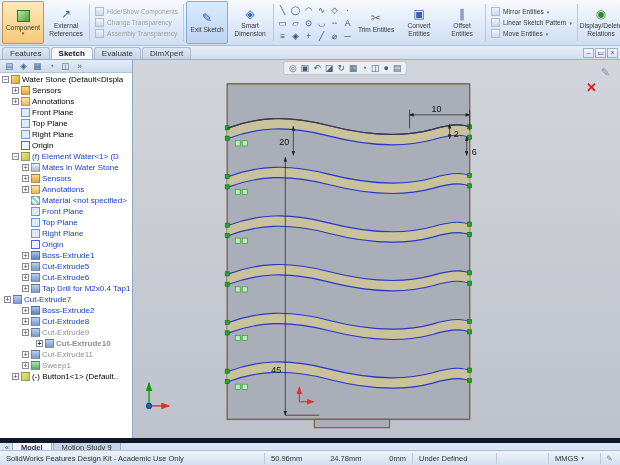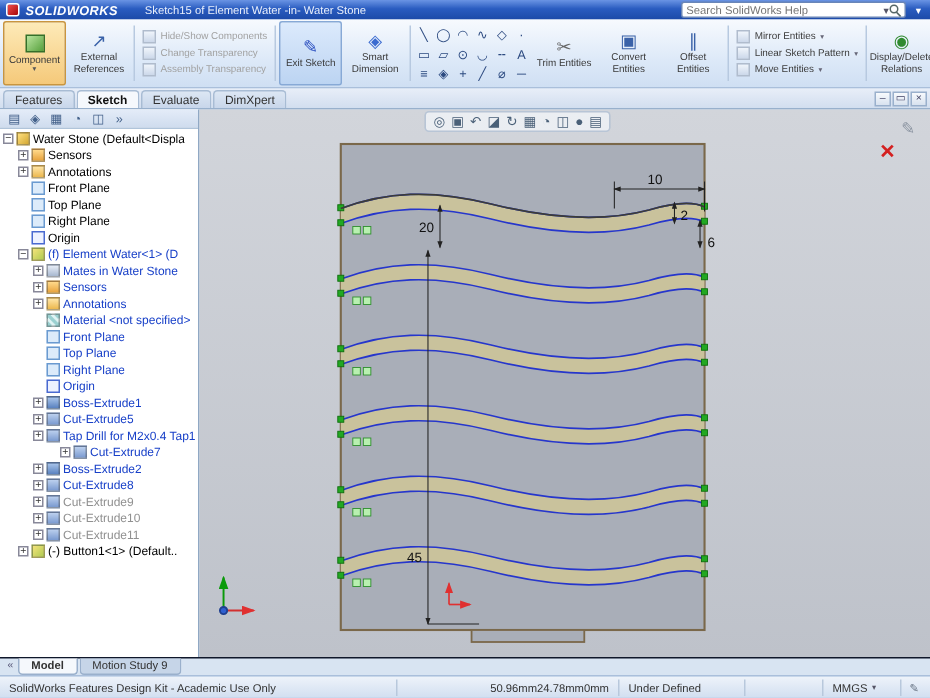--- a/index.html
+++ b/index.html
@@ -83,51 +83,40 @@
 
   .viewport{flex:1;position:relative;background:linear-gradient(#d2d5db,#bec2ca);min-width:0}
   .viewport svg{position:absolute;inset:0;display:block}
   .headsup{position:absolute;top:1px;left:150px;display:flex;gap:4px;background:rgba(245,248,252,.7);border:1px solid rgba(150,170,195,.6);border-radius:3px;padding:1px 5px;font-size:9px;color:#4a6078}
   .huicon{cursor:default}
   .confirm{position:absolute;top:6px;right:10px;text-align:right}
   .confirm .pencil{color:#8a93a0;font-size:11px;display:block}
   .confirm .redx{color:#d42020;font-size:13px;font-weight:bold;display:block;margin-top:3px;margin-right:13px;line-height:11px}
 
   
-  .bottomtabs{height:12px;flex:none;background:#d8e4f2;border-top:1px solid #0f172a;display:flex;align-items:flex-start;padding-left:2px;font-size:7.5px}
+  .bottomtabs{height:12px;flex:none;background:#d8e4f2;border-top:5px solid #0f172a;display:flex;align-items:flex-start;padding-left:2px;font-size:7.5px}
   .btarrows{font-size:7px;color:#557;padding:1px 3px 0}
   .btabs{display:flex}
   .btab{padding:0 8px 1px;border:1px solid #9ab0cc;border-top:none;background:#c6d5e8;color:#333;border-radius:0 0 3px 3px;margin-right:1px;white-space:nowrap}
   .btab.active{background:#f5f8fc;font-weight:bold}
   .statusbar{height:15px;flex:none;background:linear-gradient(#eef3fa,#d2dff0);border-top:1px solid #aabfdb;display:flex;align-items:center;font-size:7.5px;color:#333;padding:0 2px}
   .sseg{padding:0 6px;border-left:1px solid #b8c8dc;height:11px;display:flex;align-items:center;white-space:nowrap;flex:none}
   .sb-license{flex:1;border-left:none;padding-left:4px;overflow:hidden}
-  .sb-coords{width:148px;justify-content:flex-end}
+  .sb-coords{width:148px;justify-content:space-between}
   .sb-state{width:84px}
   .sb-fill{width:52px}
   .sb-units{width:52px;gap:3px}
   .sb-units .dd{font-size:5.5px;color:#556}
   .sb-pencil{width:18px;justify-content:center;color:#6a7686}
 </style>
 </head>
 <body>
 
 <div class="app">
 
-  <div class="titlebar">
-    <span class="logo"></span>
-    <span class="appname">SOLIDWORKS</span>
-    <span class="doctitle">Sketch15 of Element Water -in- Water Stone</span>
-    <div class="searchbox">
-      <input placeholder="Search SolidWorks Help" style="">
-      <span class="sdd">▾</span>
-      <span class="mag"></span>
-    </div>
-    <span class="tbarrow">▾</span>
-  </div>
 
   <div class="toolbar">
     <div class="bigbtn sel">
       <span class="bicon"><span class="cube"></span></span>
       <span class="blabel">Component</span>
       <span class="dd">▾</span>
     </div>
     <div class="bigbtn">
       <span class="bicon extref">↗</span>
       <span class="blabel">External References</span>
@@ -327,51 +316,61 @@
             <span class="tlabel">Boss-Extrude1</span>
           </div>
           <div class="tree-row c-edit" style="padding-left: 22px;">
             <span class="exp">+</span>
             <span class="ticon ti-cut"></span>
             <span class="tlabel">Cut-Extrude5</span>
           </div>
           <div class="tree-row c-edit" style="padding-left: 22px;">
             <span class="exp">+</span>
             <span class="ticon ti-cut"></span>
+            <span class="tlabel">Cut-Extrude6</span>
+          </div>
+          <div class="tree-row c-edit" style="padding-left: 22px;">
+            <span class="exp">+</span>
+            <span class="ticon ti-cut"></span>
             <span class="tlabel">Tap Drill for M2x0.4 Tap1</span>
           </div>
-          <div class="tree-row c-edit" style="padding-left: 40px;">
+          <div class="tree-row c-edit" style="padding-left: 4px;">
             <span class="exp">+</span>
             <span class="ticon ti-cut"></span>
             <span class="tlabel">Cut-Extrude7</span>
           </div>
           <div class="tree-row c-edit" style="padding-left: 22px;">
             <span class="exp">+</span>
             <span class="ticon ti-boss"></span>
             <span class="tlabel">Boss-Extrude2</span>
           </div>
           <div class="tree-row c-edit" style="padding-left: 22px;">
             <span class="exp">+</span>
             <span class="ticon ti-cut"></span>
             <span class="tlabel">Cut-Extrude8</span>
           </div>
           <div class="tree-row c-dim" style="padding-left: 22px;">
             <span class="exp">+</span>
             <span class="ticon ti-cut"></span>
             <span class="tlabel">Cut-Extrude9</span>
           </div>
+          <div class="tree-row c-dim" style="padding-left: 36px; font-weight: bold;">
+            <span class="exp">+</span>
+            <span class="ticon ti-cut"></span>
+            <span class="tlabel">Cut-Extrude10</span>
+          </div>
           <div class="tree-row c-dim" style="padding-left: 22px;">
             <span class="exp">+</span>
             <span class="ticon ti-cut"></span>
-            <span class="tlabel">Cut-Extrude10</span>
+            <span class="tlabel">Cut-Extrude11</span>
           </div>
           <div class="tree-row c-dim" style="padding-left: 22px;">
             <span class="exp">+</span>
-            <span class="ticon ti-cut"></span>
-            <span class="tlabel">Cut-Extrude11</span>
+            <span class="ticon ti-sweep"></span>
+            <span class="tlabel">Sweep1</span>
           </div>
           <div class="tree-row c-normal" style="padding-left: 12px;">
             <span class="exp">+</span>
             <span class="ticon ti-part"></span>
             <span class="tlabel">(-) Button1&lt;1&gt; (Default..</span>
           </div>
         </div>
     </div>
 
     <div class="viewport">

